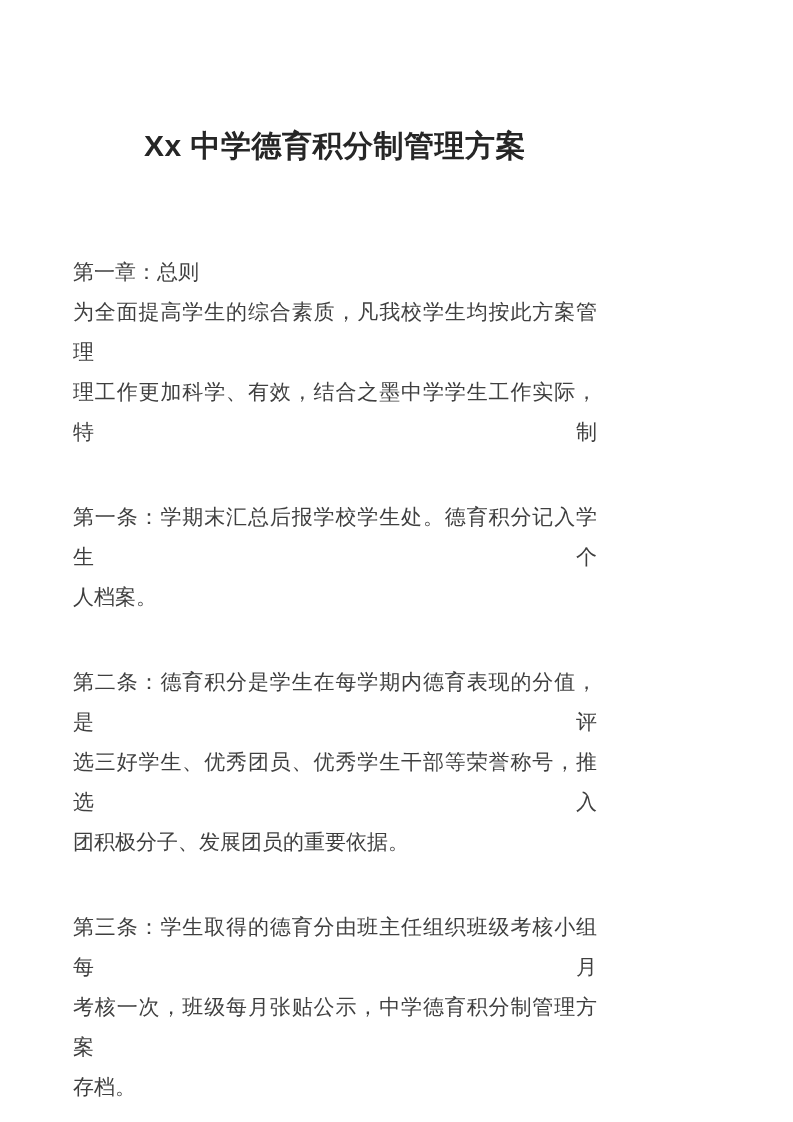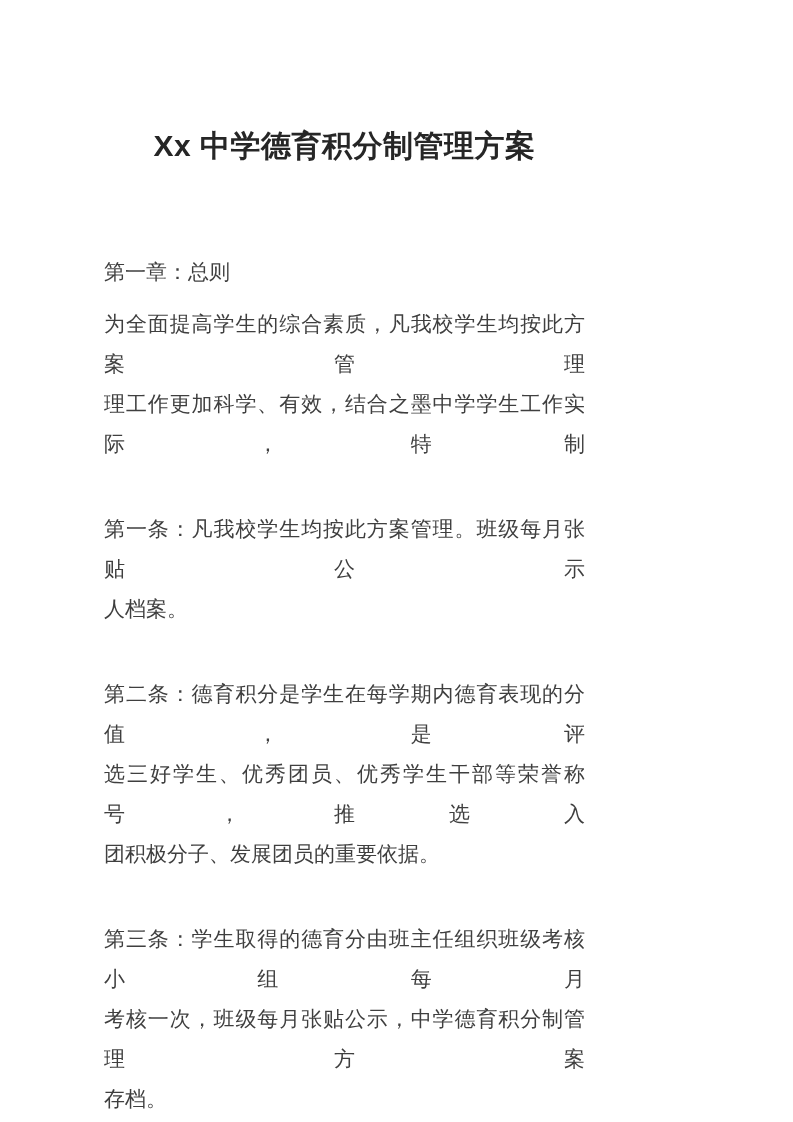--- a/index.html
+++ b/index.html
@@ -11,33 +11,33 @@
     width: 793px;
     height: 1122px;
     overflow: hidden;
     font-family: "Liberation Sans", sans-serif;
   }
   .page {
     box-sizing: border-box;
     width: 708px;
     height: 1122px;
     background: var(--page-bg, #ffffff);
-    padding: 126px 111px 0 92px;
+    padding: 126px 111px 0 73px;
   }
   .doc-title {
     margin: 0 0 86px 0;
     font-size: 30px;
     line-height: 40px;
     font-weight: bold;
     text-align: center;
     letter-spacing: 0.5px;
     color: var(--title-color, #262626);
   }
   .para {
-    margin: 12px;
+    margin: 0;
   }
   .para.gap-after {
     margin-bottom: 45px;
   }
   .line {
     font-size: 21px;
     line-height: 40px;
     color: var(--body-color, #3f3f3f);
     white-space: nowrap;
   }
@@ -57,21 +57,21 @@
   <h1 class="doc-title">Xx 中学德育积分制管理方案</h1>
   <div id="doc-body">
       <div class="para">
         <div class="line last">第一章：总则</div>
       </div>
       <div class="para gap-after">
         <div class="line fill">为全面提高学生的综合素质，凡我校学生均按此方案管理</div>
         <div class="line fill">理工作更加科学、有效，结合之墨中学学生工作实际，特制</div>
       </div>
       <div class="para gap-after">
-        <div class="line fill">第一条：凡我校学生均按此方案管理。班级每月张贴公示</div>
+        <div class="line fill">第一条：学期末汇总后报学校学生处。德育积分记入学生个</div>
         <div class="line last">人档案。</div>
       </div>
       <div class="para gap-after">
         <div class="line fill">第二条：德育积分是学生在每学期内德育表现的分值，是评</div>
         <div class="line fill">选三好学生、优秀团员、优秀学生干部等荣誉称号，推选入</div>
         <div class="line last">团积极分子、发展团员的重要依据。</div>
       </div>
       <div class="para gap-after">
         <div class="line fill">第三条：学生取得的德育分由班主任组织班级考核小组每月</div>
         <div class="line fill">考核一次，班级每月张贴公示，中学德育积分制管理方案</div>

